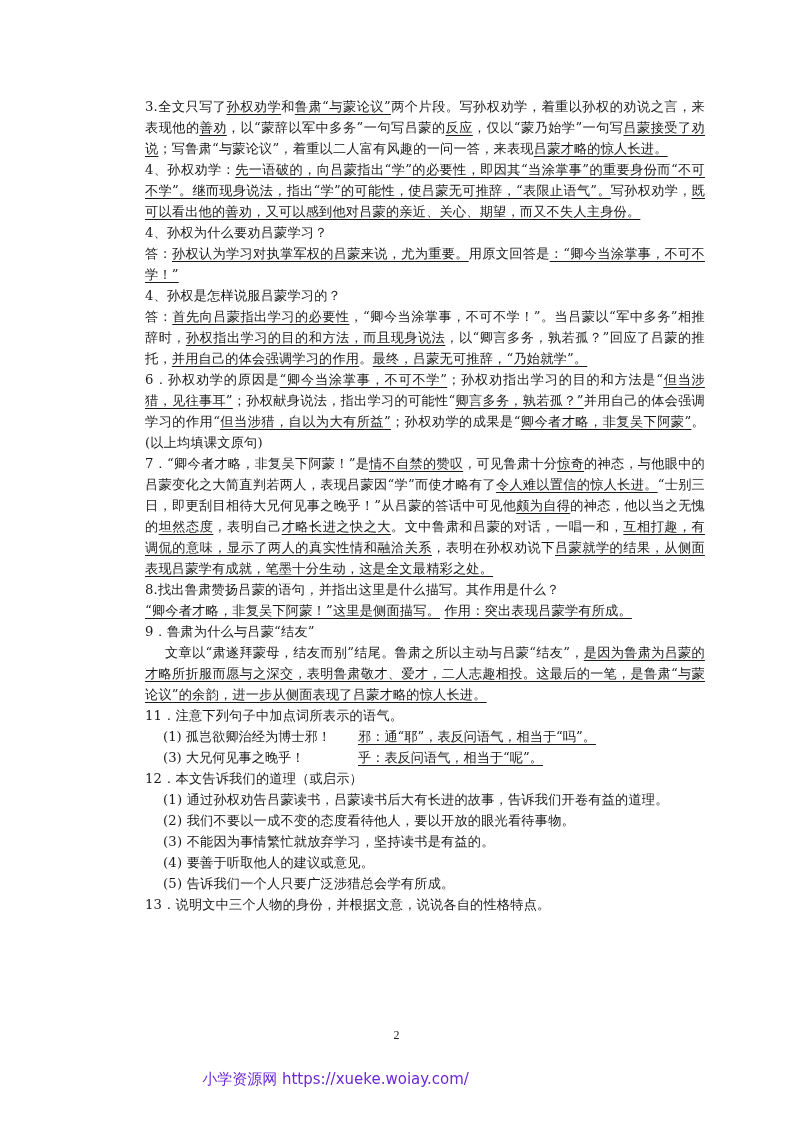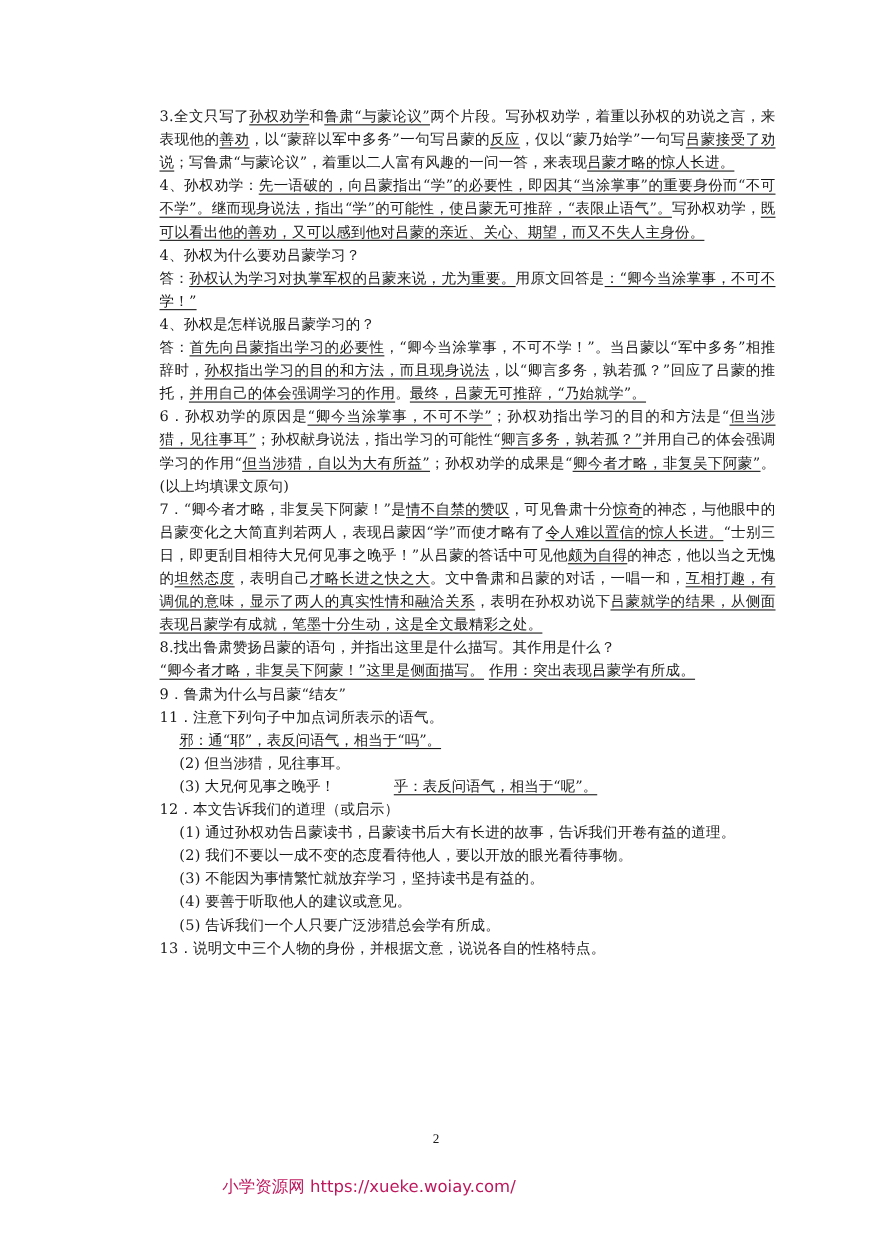--- a/index.html
+++ b/index.html
@@ -6,47 +6,48 @@
   body { width:793px; height:1122px; position:relative; overflow:hidden;
          font-family:"DejaVu Serif","Liberation Serif",serif; color:#1a1a1a; }
   .page { position:absolute; left:117px; top:96px; width:560px;margin-left:28px; }
   .p { font-size:13.2px; line-height:21px; margin:0; letter-spacing:0.2px; text-align:justify; }
   .p.ind { text-indent:20px; }
   .u { text-decoration:underline; text-decoration-thickness:1.2px; text-underline-offset:3px; }
   .sub { padding-left:18px; }
   .row { display:flex; font-size:13.2px; line-height:21px; padding-left:18px; }
   .row .left { width:195px; }
   .pagenum { position:absolute; top:1028px; left:0; width:793px; text-align:center; font-size:12px; font-family:"Liberation Serif",serif; }
-  .footer { position:absolute; top:1070px; left:0; width:671px; text-align:center; font-size:15px; color:#be185d; font-family:"DejaVu Sans","Liberation Sans",sans-serif; }
+  .footer { position:absolute; top:1070px; left:0; width:671px; text-align:center; font-size:15px; color:#6d28d9; font-family:"DejaVu Sans","Liberation Sans",sans-serif; }
 </style>
 </head>
 <body>
 
 <div class="page">
   <div id="sections">
       <p class="p"><span>3.全文只写了</span><span class="u">孙权劝学</span><span>和</span><span class="u">鲁肃“与蒙论议”</span><span>两个片段。写孙权劝学，着重以孙权的劝说之言，来表现他的</span><span class="u">善劝</span><span>，以“蒙辞以军中多务”一句写吕蒙的</span><span class="u">反应</span><span>，仅以“蒙乃始学”一句写</span><span class="u">吕蒙接受了劝说</span><span>；写鲁肃“与蒙论议”，着重以二人富有风趣的一问一答，来表现</span><span class="u">吕蒙才略的惊人长进。</span></p>
       <p class="p"><span>4、孙权劝学：</span><span class="u">先一语破的，向吕蒙指出“学”的必要性，即因其“当涂掌事”的重要身份而“不可不学”。继而现身说法，指出“学”的可能性，使吕蒙无可推辞，“表限止语气”。</span><span>写孙权劝学，</span><span class="u">既可以看出他的善劝，又可以感到他对吕蒙的亲近、关心、期望，而又不失人主身份。</span></p>
       <p class="p"><span>4、孙权为什么要劝吕蒙学习？</span></p>
       <p class="p"><span>答：</span><span class="u">孙权认为学习对执掌军权的吕蒙来说，尤为重要。</span><span>用原文回答是</span><span class="u">：“卿今当涂掌事，不可不学！”</span></p>
       <p class="p"><span>4、孙权是怎样说服吕蒙学习的？</span></p>
       <p class="p"><span>答：</span><span class="u">首先向吕蒙指出学习的必要性</span><span>，“卿今当涂掌事，不可不学！”。当吕蒙以“军中多务”相推辞时，</span><span class="u">孙权指出学习的目的和方法，而且现身说法</span><span>，以“卿言多务，孰若孤？”回应了吕蒙的推托，</span><span class="u">并用自己的体会强调学习的作用</span><span>。</span><span class="u">最终，吕蒙无可推辞，“乃始就学”。</span></p>
       <p class="p"><span>6．孙权劝学的原因是</span><span class="u">“卿今当涂掌事，不可不学”</span><span>；孙权劝指出学习的目的和方法是“</span><span class="u">但当涉猎，见往事耳”</span><span>；孙权献身说法，指出学习的可能性“</span><span class="u">卿言多务，孰若孤？”</span><span>并用自己的体会强调学习的作用“</span><span class="u">但当涉猎，自以为大有所益”</span><span>；孙权劝学的成果是“</span><span class="u">卿今者才略，非复吴下阿蒙”</span><span>。(以上均填课文原句)</span></p>
       <p class="p"><span>7．“卿今者才略，非复吴下阿蒙！”是</span><span class="u">情不自禁的赞叹</span><span>，可见鲁肃十分</span><span class="u">惊奇</span><span>的神态，与他眼中的吕蒙变化之大简直判若两人，表现吕蒙因“学”而使才略有了</span><span class="u">令人难以置信的惊人长进。</span><span>“士别三日，即更刮目相待大兄何见事之晚乎！”从吕蒙的答话中可见他</span><span class="u">颇为自得</span><span>的神态，他以当之无愧的</span><span class="u">坦然态度</span><span>，表明自己</span><span class="u">才略长进之快之大</span><span>。文中鲁肃和吕蒙的对话，一唱一和，</span><span class="u">互相打趣，有调侃的意味，显示了两人的真实性情和融洽关系</span><span>，表明在孙权劝说下</span><span class="u">吕蒙就学的结果，从侧面表现吕蒙学有成就，笔墨十分生动，这是全文最精彩之处。</span></p>
       <p class="p"><span>8.找出鲁肃赞扬吕蒙的语句，并指出这里是什么描写。其作用是什么？</span></p>
       <p class="p"><span class="u"> “卿今者才略，非复吴下阿蒙！”这里是侧面描写。</span><span> </span><span class="u">作用：突出表现吕蒙学有所成。</span></p>
       <p class="p"><span>9．鲁肃为什么与吕蒙“结友”</span></p>
+      <p class="p ind"><span>文章以“肃遂拜蒙母，结友而别”结尾。鲁肃之所以主动与吕蒙“结友”，</span><span class="u">是因为鲁肃为吕蒙的才略所折服而愿与之深交，表明鲁肃敬才、爱才，二人志趣相投。这最后的一笔，是鲁肃“与蒙论议”的余韵，进一步从侧面表现了吕蒙才略的惊人长进。</span></p>
       <p class="p"><span>11．注意下列句子中加点词所表示的语气。</span></p>
     </div>
 
   <div id="q11-list">
     <div class="row">
+      <span class="left">(1) 孤岂欲卿治经为博士邪！</span>
       <span class="u">邪：通“耶”，表反问语气，相当于“吗”。</span>
     </div>
     <div class="row">
-      <span class="left">(2) 但当涉猎，见往事耳。</span>
     </div>
     <div class="row">
       <span class="left">(3) 大兄何见事之晚乎！</span>
       <span class="u">乎：表反问语气，相当于“呢”。</span>
     </div>
   </div>
 
   <p class="p">12．本文告诉我们的道理（或启示）</p>
   <p class="p sub">(1) 通过孙权劝告吕蒙读书，吕蒙读书后大有长进的故事，告诉我们开卷有益的道理。</p>
   <p class="p sub">(2) 我们不要以一成不变的态度看待他人，要以开放的眼光看待事物。</p>

